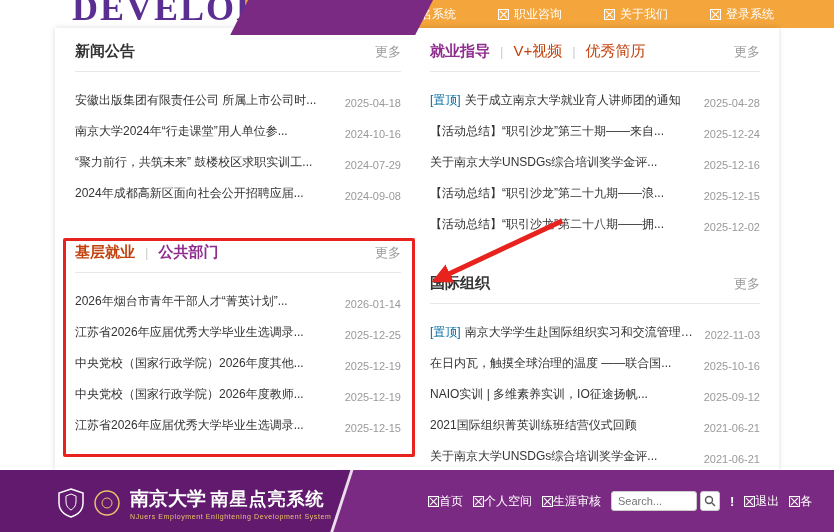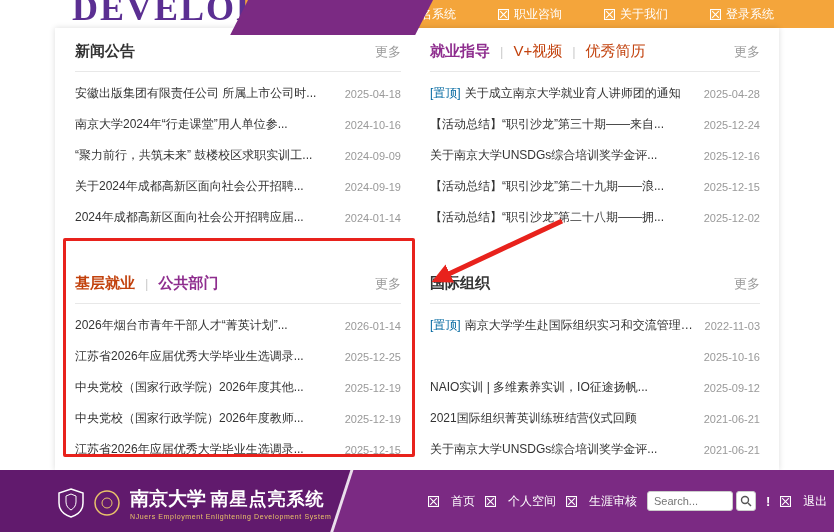--- a/index.html
+++ b/index.html
@@ -29,21 +29,21 @@
   .panel + .panel { margin-top:41px; }
   .panel-header { display:flex; align-items:baseline; border-bottom:1px solid #e8e8e8;
     padding-bottom:10px;justify-content:space-between; }
   .panel-title { font-size:15px; font-weight:bold; color:#333; }
   .tab { font-size:15px; color:#c2410c; cursor:pointer; }
   .tab.active { color:#8e2d8e; font-weight:bold; }
   .tab-sep { color:#ccc; margin:0 10px; font-size:13px; }
   .more { margin-left:auto; font-size:13px; color:#999; cursor:pointer; }
 
   .list { margin-top:6px; }
-  .row { display:flex; align-items:center; height:31px; font-size:12px; color:#333; cursor:pointer; }
+  .row { display:flex; align-items:flex-end; height:31px; font-size:12px; color:#333; cursor:pointer; }
   .row .tag { color:#0369a1; margin-right:4px; flex-shrink:0; }
   .row .txt { white-space:nowrap; overflow:hidden; text-overflow:ellipsis; }
   .row .date { margin-left:auto; padding-left:10px; color:#999; font-size:11px; flex-shrink:0; }
 
   
   .red-box { position:absolute; left:63px; top:238px; width:352px; height:219px;
     border:3px solid #e8221c; z-index:5; border-radius:2px; }
   .arrow-svg { position:absolute; left:0; top:0; width:834px; height:532px;
     z-index:6; pointer-events:none; }
 
@@ -56,21 +56,21 @@
     background:rgba(255,255,255,0.85); transform:skewX(-18deg); }
   .logo-wrap { position:absolute; left:58px; top:16px; display:flex; align-items:center; gap:10px; }
   .brand-text { display:flex; flex-direction:column; gap:1px; }
   .brand-line { color:#fff; white-space:nowrap; }
   .cn-univ { font-family:"Liberation Serif", serif; font-weight:bold; font-size:19px; }
   .cn-sys  { font-weight:bold; font-size:18px; letter-spacing:1px; }
   .en-sub  { color:#e9c36a; font-size:7px; letter-spacing:0.6px; white-space:nowrap; }
 
   .footer-nav { position:absolute; left:428px; top:0; height:62px; display:flex;
     align-items:center; gap:10px; color:#fff; font-size:12px; white-space:nowrap; }
-  .fnav-item { display:flex; align-items:center; gap:12px; cursor:pointer; }
+  .fnav-item { display:flex; align-items:center; gap:0; cursor:pointer; }
   .searchwrap { display:flex; align-items:center; gap:3px; }
   .search-input { width:86px; height:20px; border:1px solid #ccc; border-radius:3px;
     font-size:11px; padding:0 6px; font-family:"Liberation Sans", sans-serif; }
   .search-btn { width:20px; height:20px; background:#fff; border:1px solid #ccc;
     border-radius:3px; display:flex; align-items:center; justify-content:center; cursor:pointer; }
   .alert-mark { font-weight:bold; font-size:13px; }
 </style>
 </head>
 <body>
 
@@ -129,31 +129,26 @@
               <span class="date">2025-04-18</span>
             </div>
             <div class="row">
 
               <span class="txt">南京大学2024年“行走课堂”用人单位参...</span>
               <span class="date">2024-10-16</span>
             </div>
             <div class="row">
 
               <span class="txt">“聚力前行，共筑未来” 鼓楼校区求职实训工...</span>
-              <span class="date">2024-09-09</span>
-            </div>
-            <div class="row">
-
-              <span class="txt">关于2024年成都高新区面向社会公开招聘...</span>
-              <span class="date">2024-09-19</span>
+              <span class="date">2024-07-29</span>
             </div>
             <div class="row">
 
               <span class="txt">2024年成都高新区面向社会公开招聘应届...</span>
-              <span class="date">2024-01-14</span>
+              <span class="date">2024-09-08</span>
             </div>
           </div>
       </div>
 
       <div class="panel">
         <div class="panel-header">
           <span class="tab panel-title">基层就业</span>
           <span class="tab-sep">|</span>
           <span class="tab active">公共部门</span>
           <span class="more">更多</span>
@@ -238,20 +233,21 @@
         </div>
         <div class="list">
 
         <div class="row">
               <span class="tag">[置顶]</span>
               <span class="txt">南京大学学生赴国际组织实习和交流管理办...</span>
               <span class="date">2022-11-03</span>
             </div>
             <div class="row">
 
+              <span class="txt">在日内瓦，触摸全球治理的温度 ——联合国...</span>
               <span class="date">2025-10-16</span>
             </div>
             <div class="row">
 
               <span class="txt">NAIO实训 | 多维素养实训，IO征途扬帆...</span>
               <span class="date">2025-09-12</span>
             </div>
             <div class="row">
 
               <span class="txt">2021国际组织菁英训练班结营仪式回顾</span>

